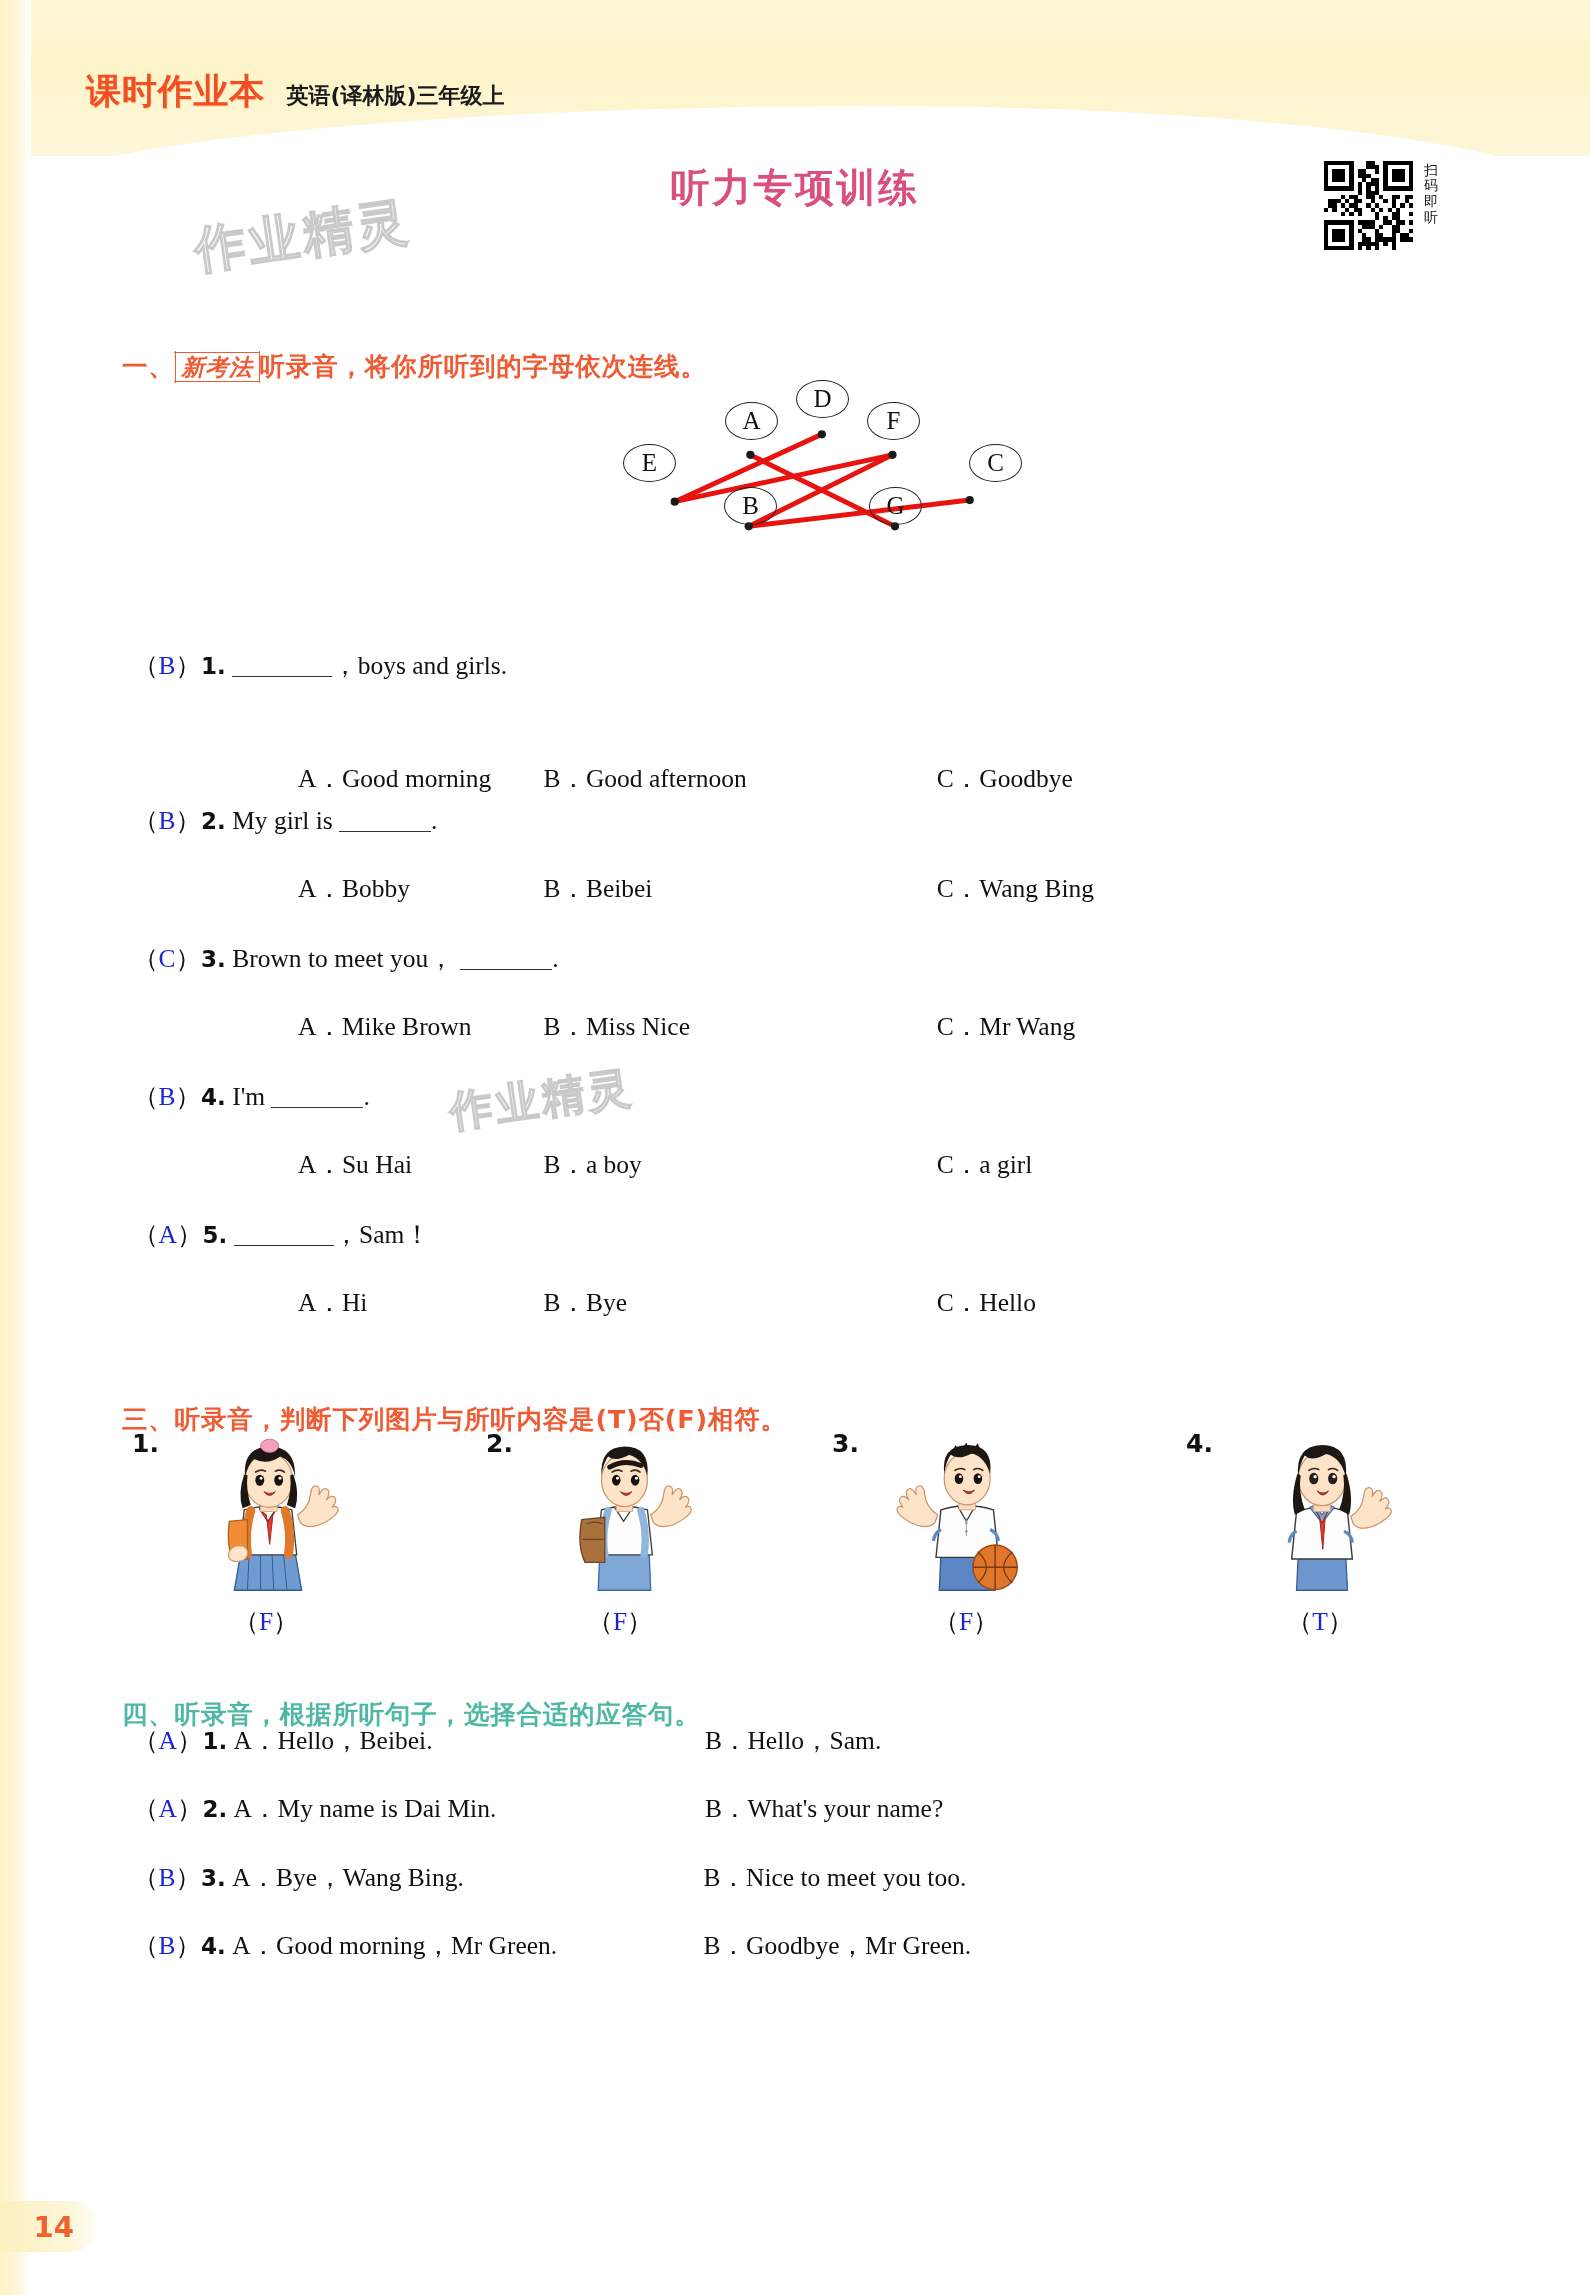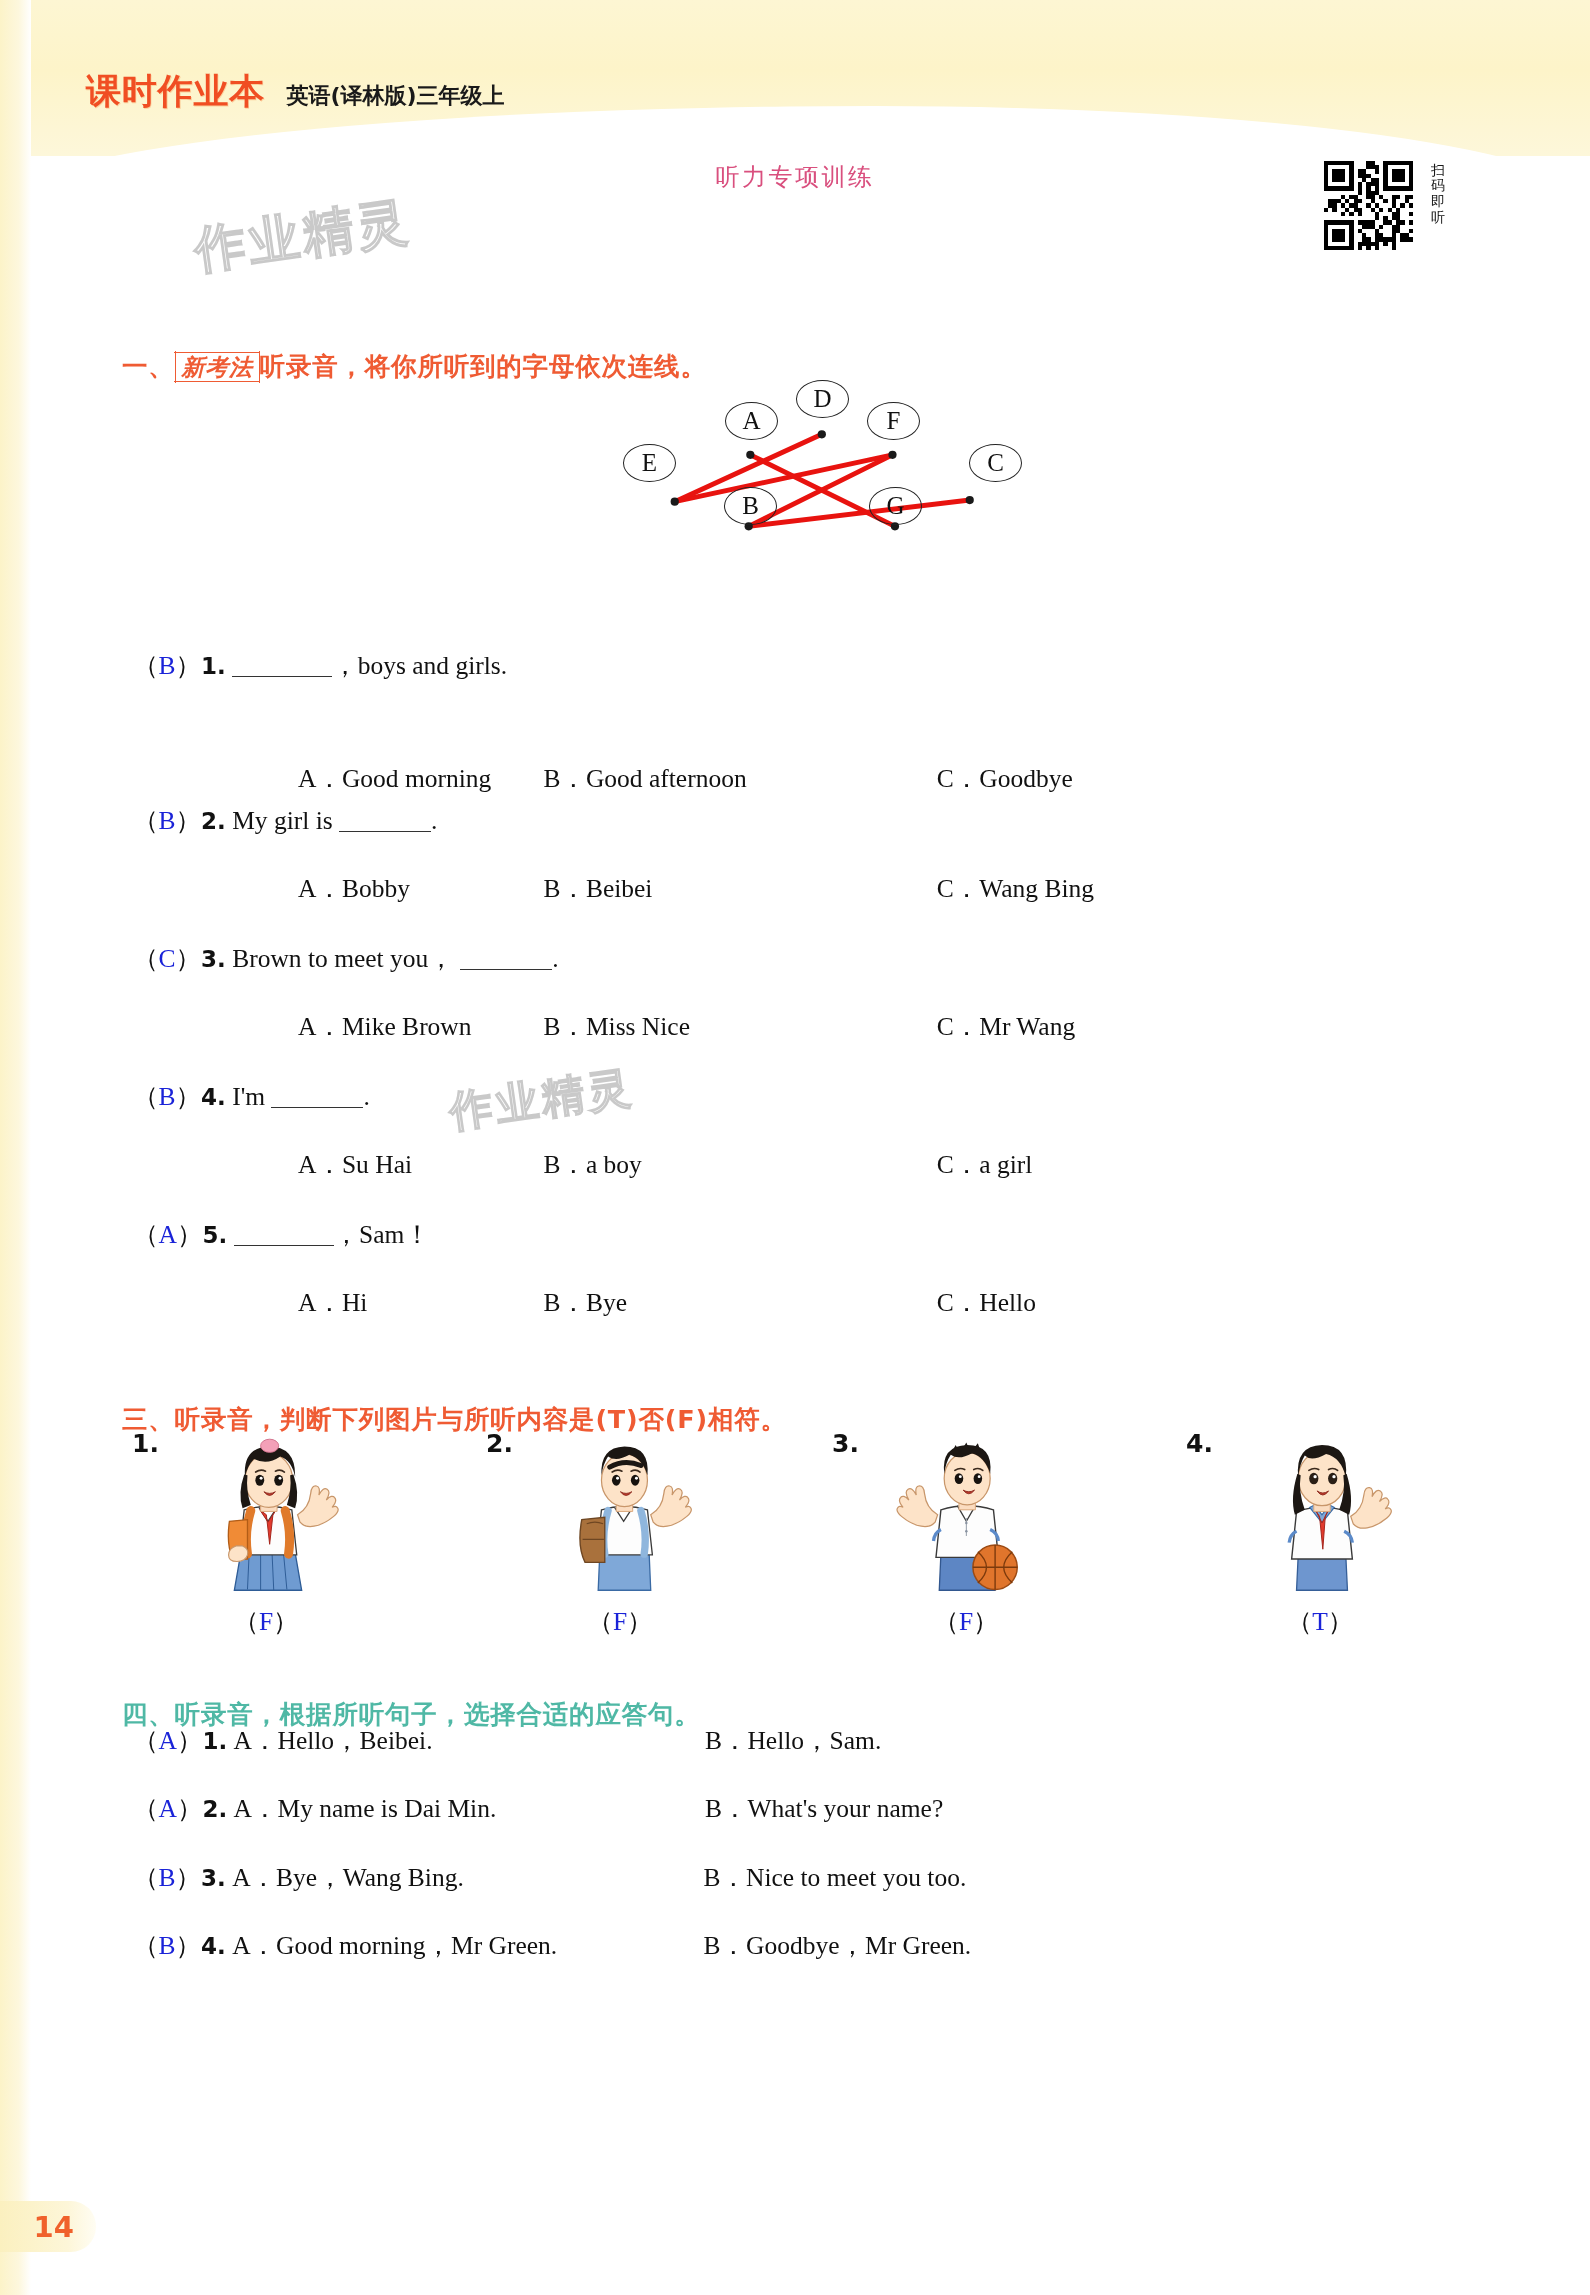--- a/index.html
+++ b/index.html
@@ -76,21 +76,21 @@
     letter-spacing: 0px;
   }
 
   
   .qr-wrap {
     position: absolute;
     top: 161px;
     left: 1324px;
     display: flex;
     align-items: flex-start;
-    gap: 18px;
+    gap: 11px;
     z-index: 5;
   }
   .qr {
     width: 89px;
     height: 89px;
     display: grid;
     grid-template-columns: repeat(21, 1fr);
     grid-template-rows: repeat(21, 1fr);
     background: #ffffff;
   }
@@ -106,22 +106,22 @@
   }
 
   
   .main-title {
     position: absolute;
     top: 161px;
     left: 0;
     width: 1590px;
     text-align: center;
     font-family: "DejaVu Sans", sans-serif;
-    font-weight: normal;
-    font-size: 24px;
+    font-weight: bold;
+    font-size: 39px;
     color: #d94f7e;
     letter-spacing: 2.5px;
     z-index: 4;
   }
 
   
   .watermark {
     position: absolute;
     font-family: "DejaVu Sans", sans-serif;
     font-weight: bold;

